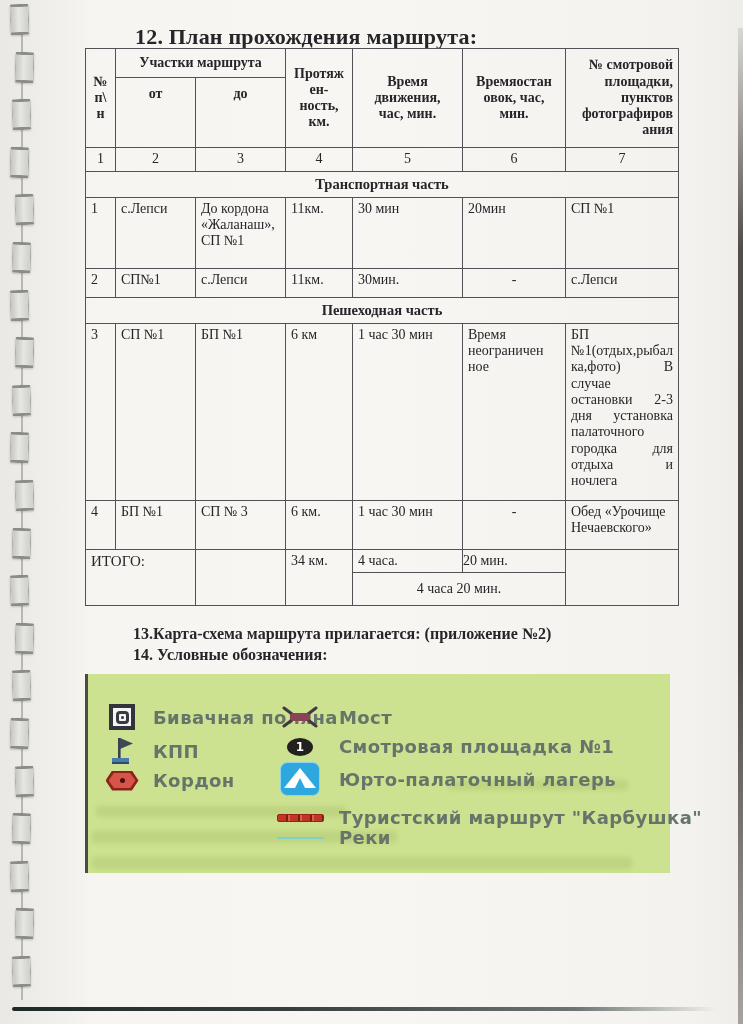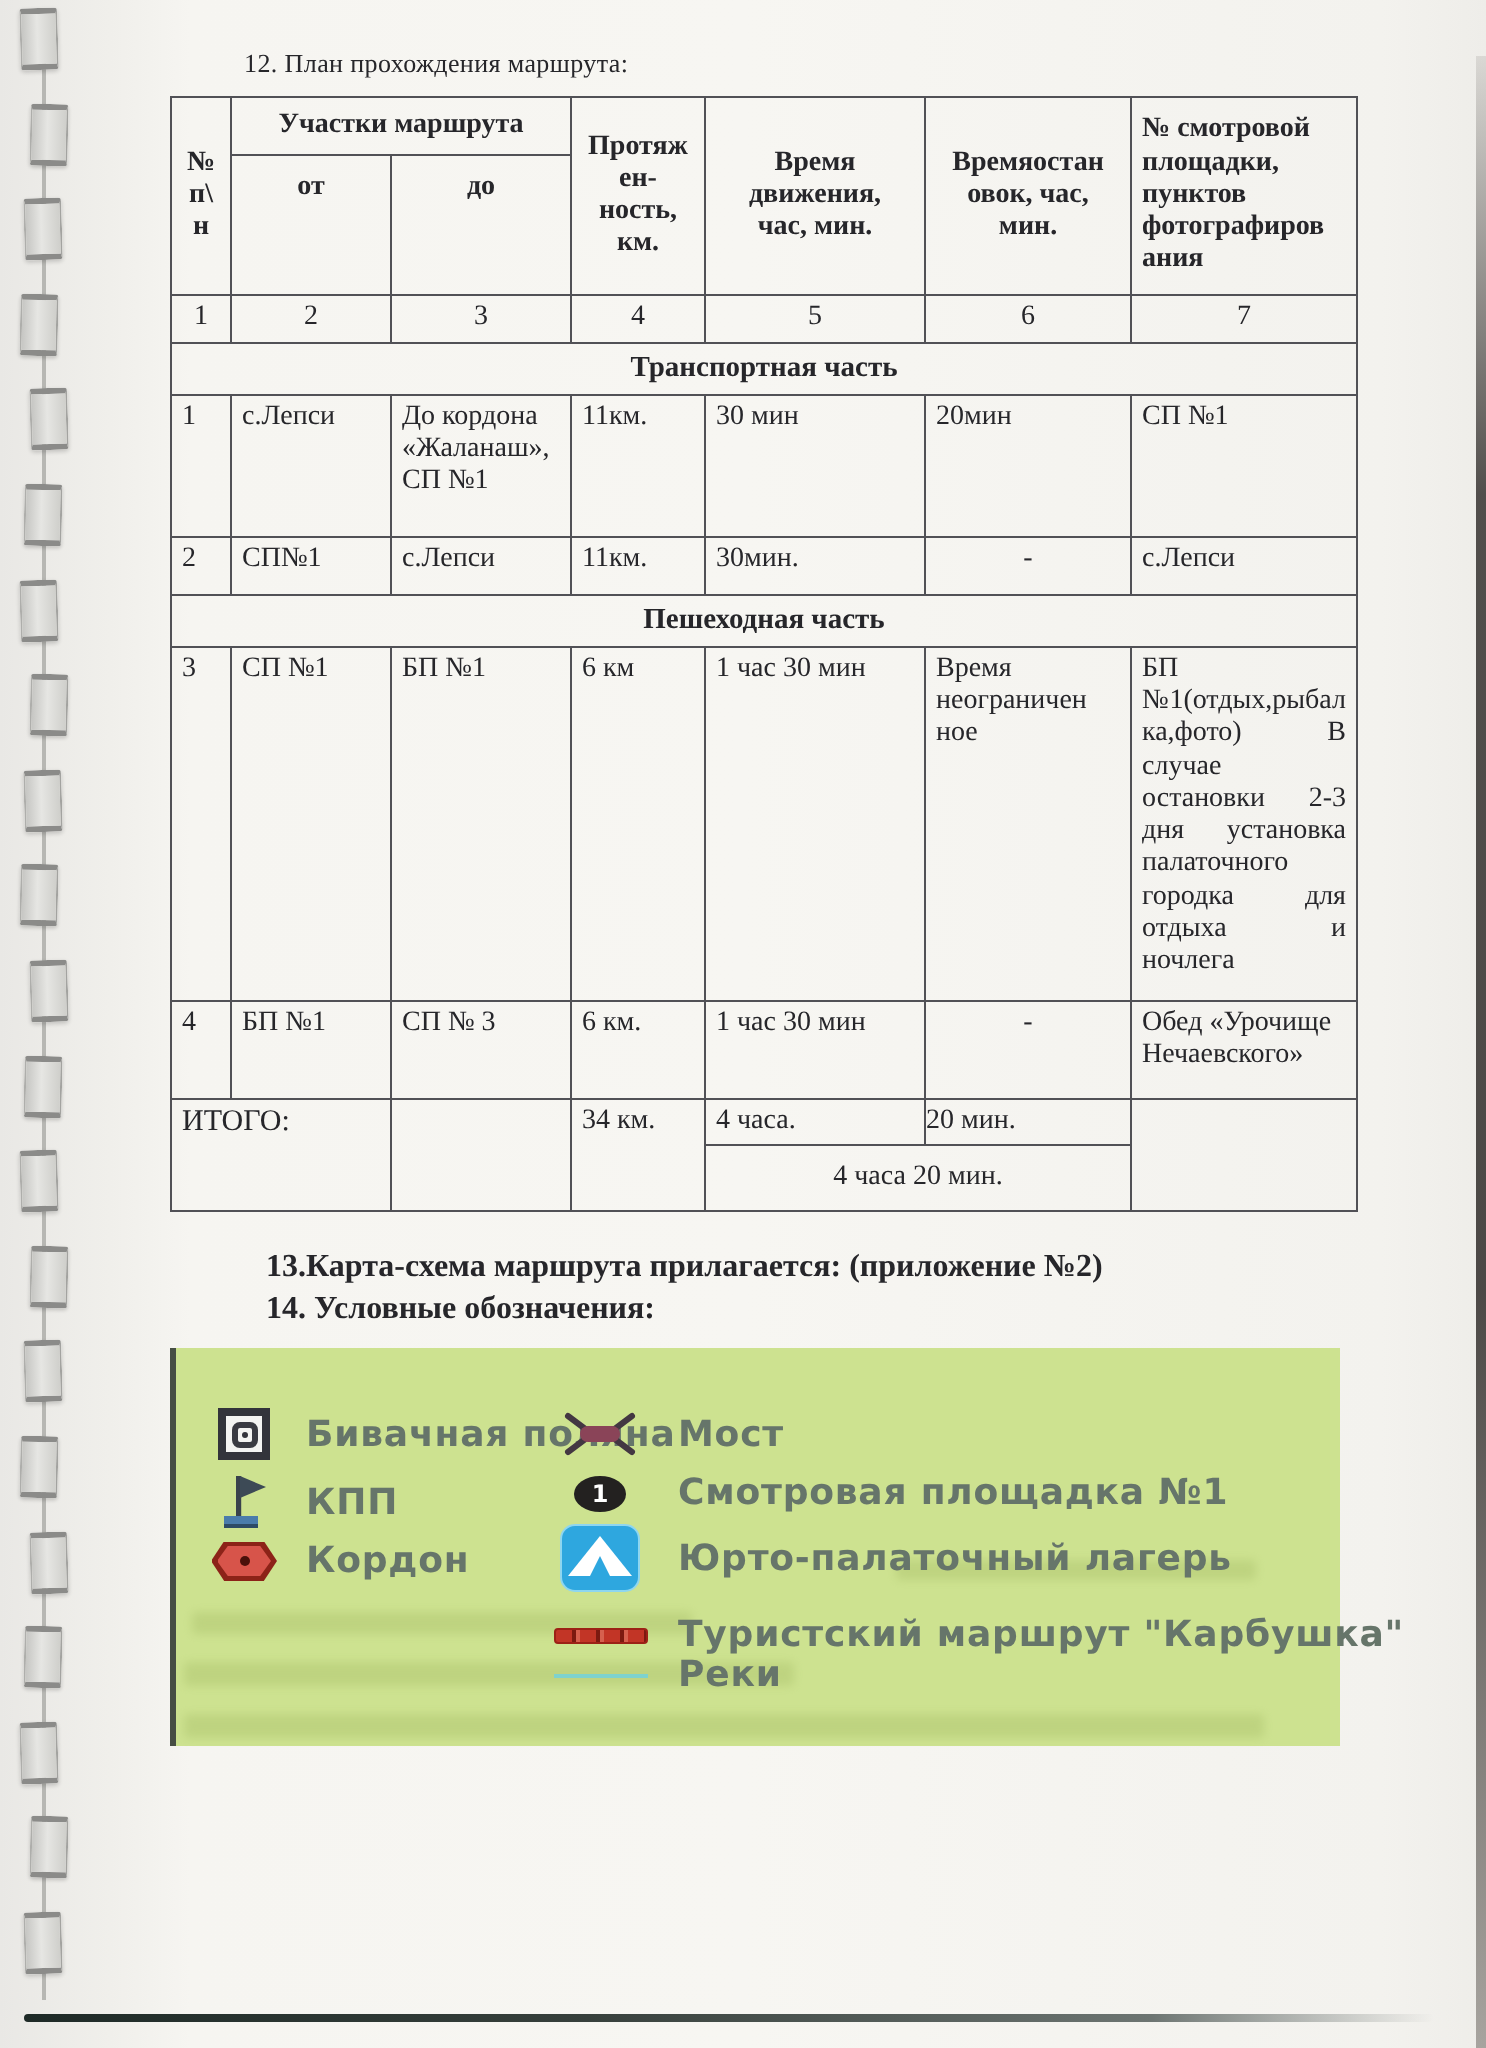--- a/index.html
+++ b/index.html
@@ -17,21 +17,21 @@
     border-top:3px solid #8b8b89;border-bottom:3px solid #8b8b89;
     border-left:1px solid #aeaeab;border-right:1px solid #a3a3a0;
     box-shadow:0 1px 2px rgba(0,0,0,.18);box-sizing:border-box;
   }
   
   .edge-right{position:absolute;right:0;top:28px;bottom:0;width:5px;
     background:linear-gradient(180deg,rgba(70,62,58,.12),rgba(42,38,36,.8) 22%,rgba(40,36,34,.82) 62%,rgba(80,74,68,.45));}
   .edge-bottom{position:absolute;left:12px;top:1007px;width:705px;height:4px;border-radius:3px;
     background:linear-gradient(90deg,#1e2a27,#37403c 40%,#6d7572 80%,rgba(120,126,122,0));}
   
-  .h-title{position:absolute;left:122px;top:24px;font-size:13px;font-weight:normal;letter-spacing:.2px;}
+  .h-title{position:absolute;left:135px;top:24px;font-size:22px;font-weight:bold;letter-spacing:.2px;}
   .h-13{position:absolute;left:133px;top:625px;font-size:16px;font-weight:bold;}
   .h-14{position:absolute;left:133px;top:646px;font-size:16px;font-weight:bold;}
   
   table.route{
     position:absolute;left:85px;top:48px;width:593px;table-layout:fixed;
     border-collapse:collapse;font-size:14px;line-height:1.16;
   }
   table.route td{border:1.4px solid #515156;padding:3px 5px;vertical-align:top;overflow-wrap:break-word;}
   table.route .hd{font-weight:bold;text-align:center;vertical-align:middle;}
   table.route .pre{white-space:pre-line;}
@@ -125,21 +125,21 @@
         <td class="hd pre" rowspan="2">Протяж
 ен-
 ность,
 км.</td>
         <td class="hd pre" rowspan="2">Время
 движения,
 час, мин.</td>
         <td class="hd pre" rowspan="2">Времяостан
 овок, час,
 мин.</td>
-        <td class="hd pre" rowspan="2" style="text-align:left">№ смотровой
+        <td class="hd pre" rowspan="2" style="text-align:right">№ смотровой
 площадки,
 пунктов
 фотографиров
 ания</td>
       </tr>
       <tr style="height:70px">
         <td class="hd" style="vertical-align:top;padding-top:8px">от</td>
         <td class="hd" style="vertical-align:top;padding-top:8px">до</td>
       </tr>
       <tr>

